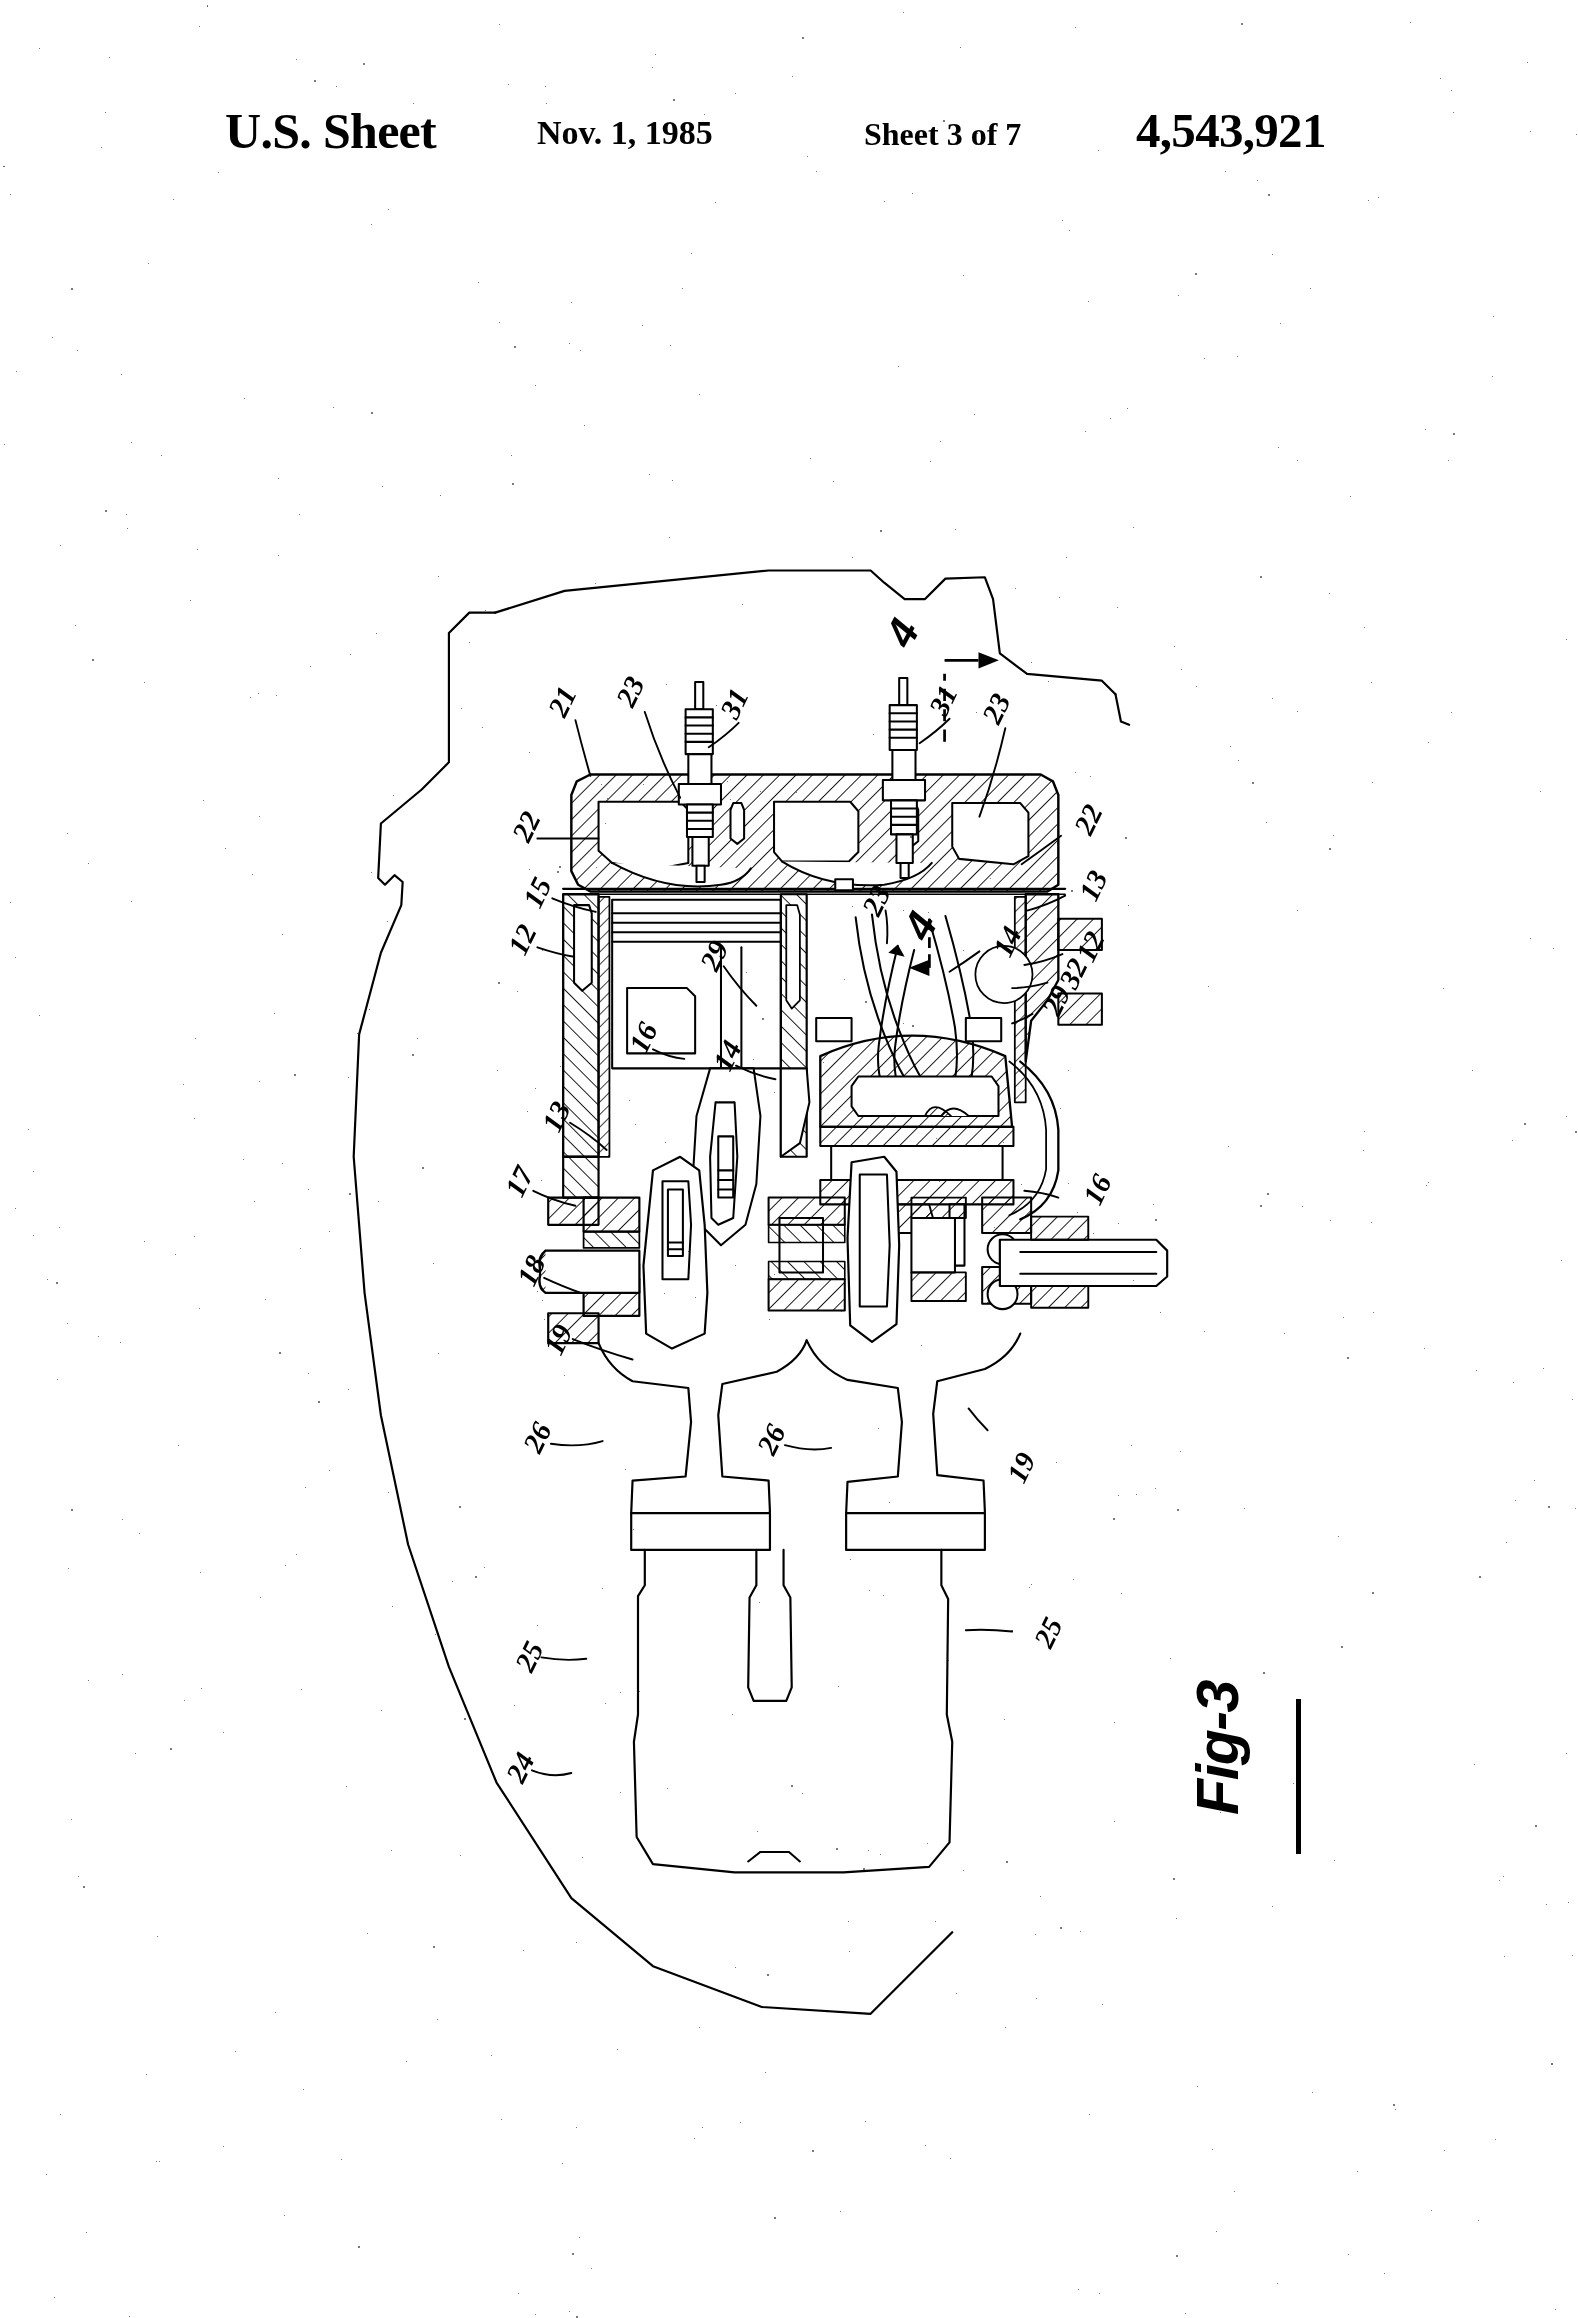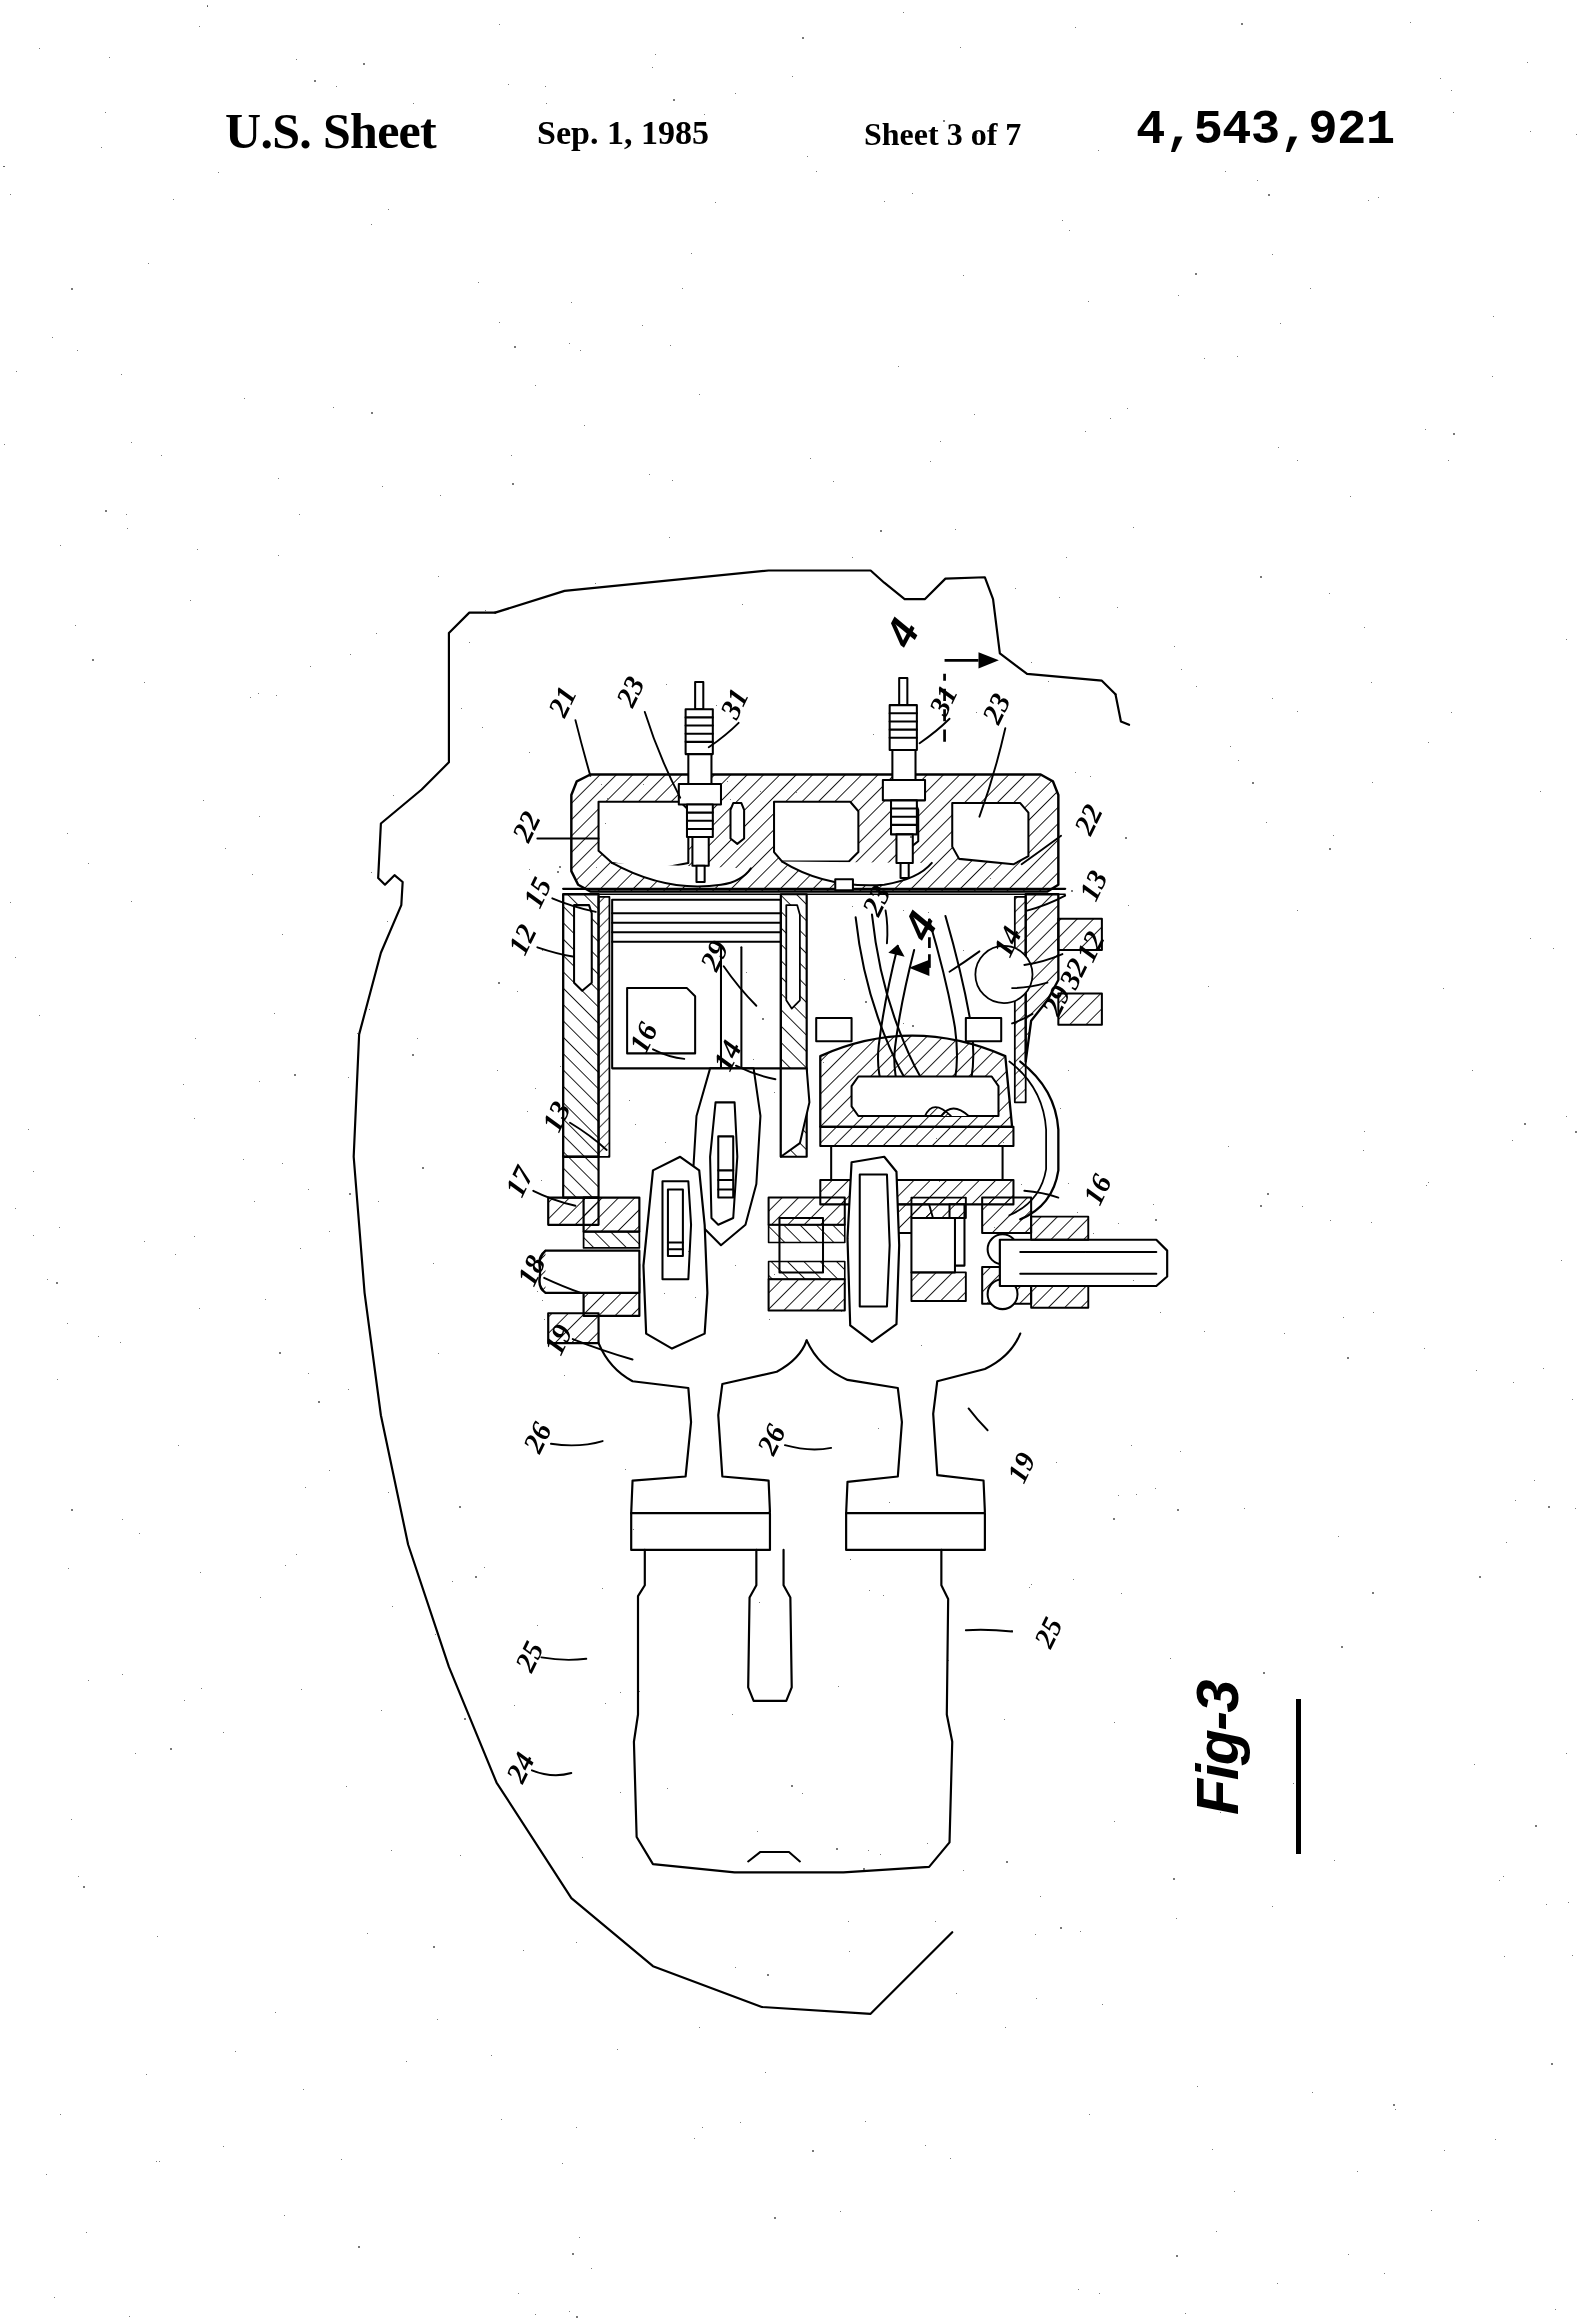--- a/index.html
+++ b/index.html
@@ -51,21 +51,21 @@
     top: 13.6px;
     font-family: "Liberation Serif", serif;
     font-weight: bold;
     font-size: 32px;
     white-space: nowrap;
   }
   .hdr-number {
     position: absolute;
     left: 1136px;
     top: 0px;
-    font-family: Liberation Mono, monospace;
+    font-family: Liberation Serif, serif;
     font-weight: bold;
     font-size: 49px;
     letter-spacing: -0.7px;
     white-space: nowrap;
   }
 
   
   .figure {
     position: absolute;
     left: 0;
@@ -140,21 +140,21 @@
     opacity: .75;
   }
 </style>
 </head>
 <body>
 
 <div class="page">
 
   <div class="header">
     <div class="hdr-patent">U.S. Sheet</div>
-    <div class="hdr-date">Sep. 1, 1985</div>
+    <div class="hdr-date">Nov. 1, 1985</div>
     <div class="hdr-sheet">Sheet 3 of 7</div>
     <div class="hdr-number">4,543,921</div>
   </div>
 
   <div class="figure">
     <svg width="1578" height="2319" viewBox="0 0 2320 3408">
       <defs>
 
         <pattern id="hatchR" width="17" height="17" patternUnits="userSpaceOnUse" patternTransform="rotate(45)">
           <line x1="0" y1="0" x2="0" y2="17" stroke="#000" stroke-width="2.6"></line>

